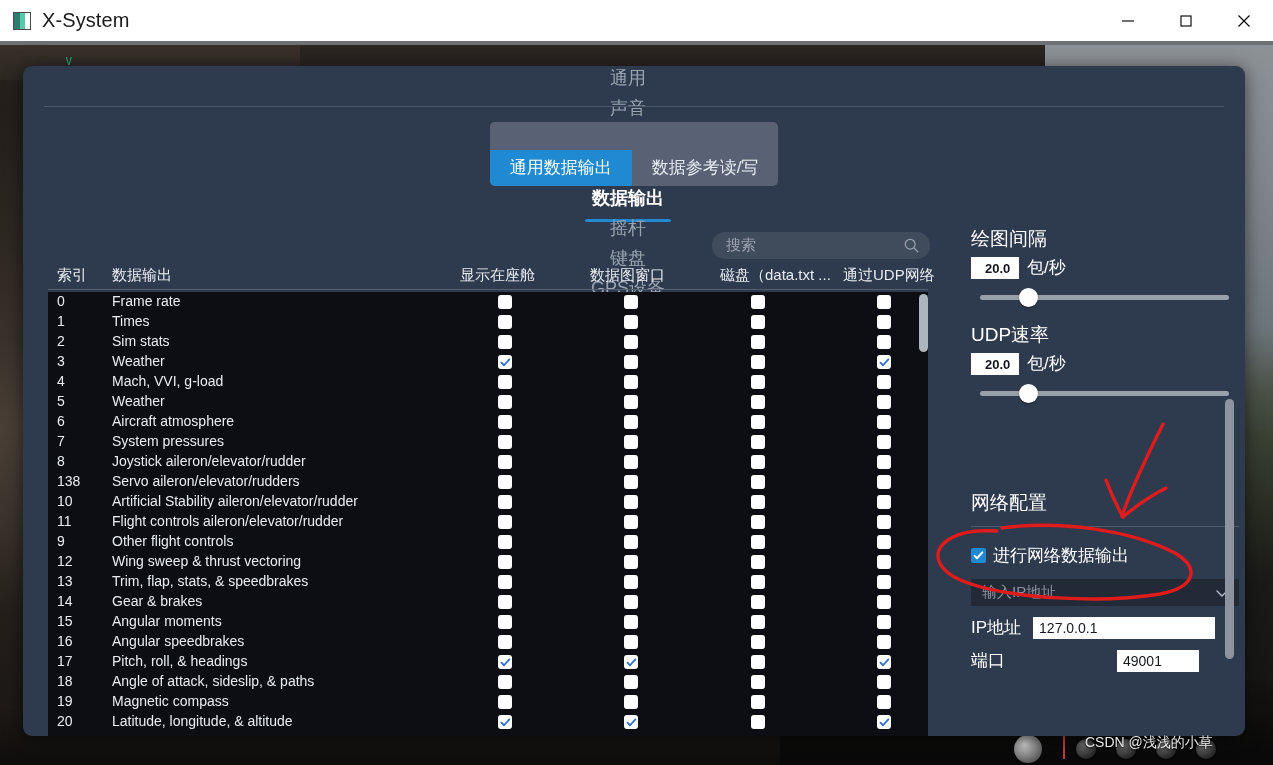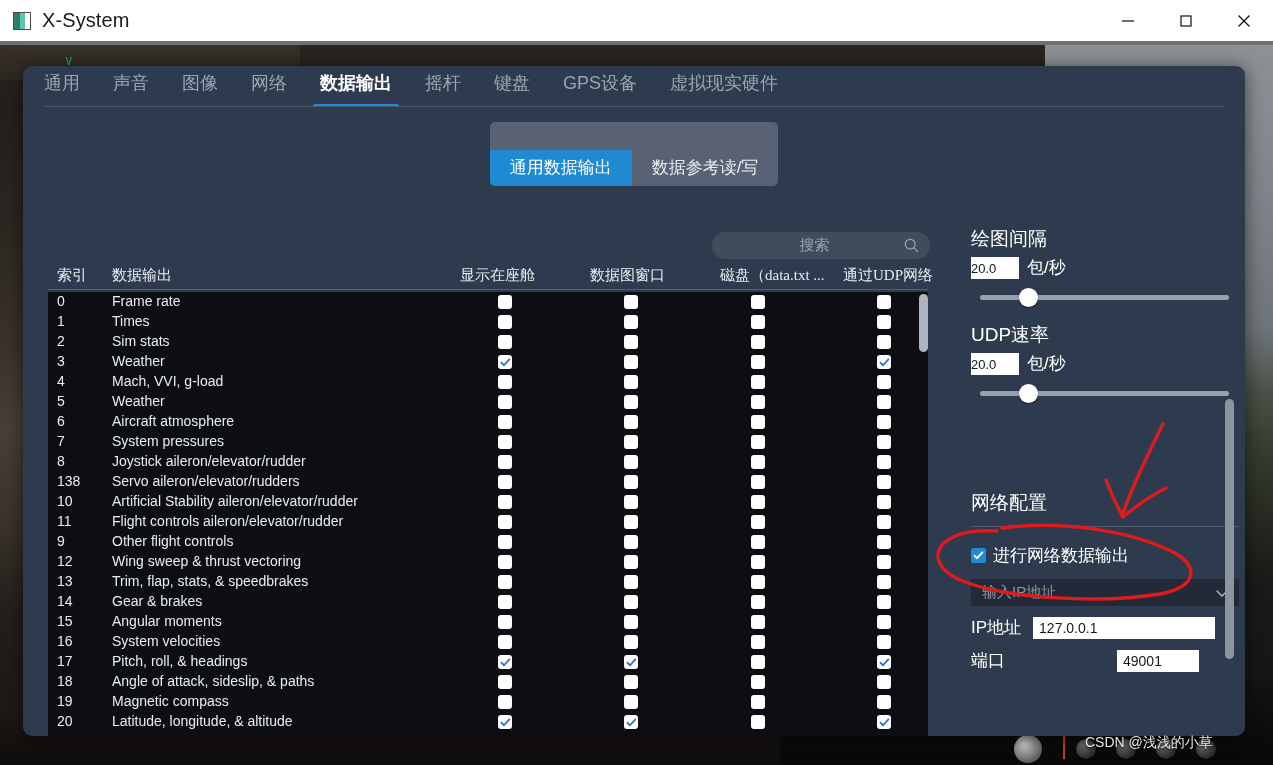--- a/index.html
+++ b/index.html
@@ -83,21 +83,21 @@
   
   #dialog {
     position: absolute; left: 23px; top: 66px; width: 1222px; height: 670px;
     background: #2e3b4e;
     border-radius: 9px;
     box-shadow: 0 2px 18px rgba(0,0,0,.55);
     overflow: hidden;
   }
 
   
-  .tabbar { position: absolute; left: 0; top: 0; width: 100%; height: 40px; display: flex; align-items: center; padding-left: 21px; }
+  .tabbar { position: absolute; left: 0; top: 0; width: 100%; height: 40px; display: flex; align-items: center; padding-left: 21px; flex-direction: column; }
   .tab { font-size: 18px; color: #9aa4b1; padding: 0 0 6px 0; margin-right: 33px; position: relative; white-space: nowrap; }
   .tab.active { color: #ffffff; font-weight: bold; }
   .tab.active::after {
     content: ""; position: absolute; left: -7px; right: -7px; bottom: -6px; height: 3px; background: #2288d0; border-radius: 2px;
   }
   .tabrule { position: absolute; left: 21px; top: 40px; width: 1180px; height: 1px; background: #4b5667; }
 
   
   .segwrap { position: absolute; left: 0; top: 56px; width: 100%; display: flex; justify-content: center; }
   .seg { display: flex; border-radius: 5px; overflow: hidden; background: #586274; }
@@ -105,25 +105,25 @@
     font-size: 17px; color: #e7ebf0; padding: 6px 20px 7px; white-space: nowrap; margin-top: 28px;
   }
   .seg .segbtn.active { background: #1f8ad2; color: #ffffff; }
 
   
   .search {
     position: absolute; left: 689px; top: 166px; width: 218px; height: 27px;
     background: #404b5c; border-radius: 13px; display: flex; align-items: center;
     padding: 0 10px 0 14px;
   }
-  .search .ph { font-size: 15px; color: #9aa3af; flex: 1; text-align: center; }
+  .search .ph { font-size: 15px; color: #9aa3af; flex: 1; }
   .search .mag { width: 17px; height: 17px; }
 
   
-  .thead { position: absolute; left: 25px; top: 200px; width: 880px; height: 22px; font-family: Liberation Serif, serif; }
+  .thead { position: absolute; left: 25px; top: 200px; width: 880px; height: 22px; }
   .thead .th { position: absolute; font-size: 15px; color: #e8ecf1; white-space: nowrap; }
   .thead-rule { position: absolute; left: 25px; top: 223px; width: 880px; height: 1px; background: #55606f; }
 
   
   .tbody {
     position: absolute; left: 25px; top: 226px; width: 880px; height: 447px;
     background: #0c0e13; overflow: hidden;
   }
   .row { position: relative; height: 20px; }
   .row .idx { position: absolute; left: 9px; top: 1px; font-size: 14px; color: #e9edf2; }
@@ -144,21 +144,21 @@
     position: absolute; left: 0; top: 0; width: 9px; height: 58px;
     background: #aeb5bf; border-radius: 5px;
   }
 
   
   .rpanel { position: absolute; left: 948px; top: 160px; width: 272px; }
   .rlabel { font-size: 19px; color: #ffffff; margin-bottom: 4px; }
   .rrow { display: flex; align-items: flex-end; gap: 8px; }
   .numbox {
     background: #ffffff; color: #12161c; font-size: 13px;
-    width: 48px; height: 22px; display: flex; align-items: center; padding-left: 0;
+    width: 48px; height: 22px; display: flex; align-items: center; padding-left: 14px; font-weight: bold;
   }
   .unit { font-size: 17px; color: #ffffff; }
   .slider { position: relative; width: 258px; height: 22px; margin-top: 7px; }
   .slider .track {
     position: absolute; left: 9px; right: 0; top: 9px; height: 5px; background: #98a0ab; border-radius: 3px;
   }
   .slider .knobc {
     position: absolute; top: 2px; width: 19px; height: 19px; border-radius: 50%; background: #ffffff;
     box-shadow: 0 1px 2px rgba(0,0,0,.45);
   }
@@ -439,21 +439,21 @@
       <div class="row">
         <div class="idx">15</div>
         <div class="nm">Angular moments</div>
         <div class="cb" style="left: 450px;"></div>
         <div class="cb" style="left: 576px;"></div>
         <div class="cb" style="left: 703px;"></div>
         <div class="cb" style="left: 829px;"></div>
       </div>
       <div class="row">
         <div class="idx">16</div>
-        <div class="nm">System velocities</div>
+        <div class="nm">Angular speedbrakes</div>
         <div class="cb" style="left: 450px;"></div>
         <div class="cb" style="left: 576px;"></div>
         <div class="cb" style="left: 703px;"></div>
         <div class="cb" style="left: 829px;"></div>
       </div>
       <div class="row">
         <div class="idx">17</div>
         <div class="nm">Pitch, roll, &amp; headings</div>
         <div class="cb on" style="left: 450px;">
           <svg width="11" height="11" viewBox="0 0 12 12">

